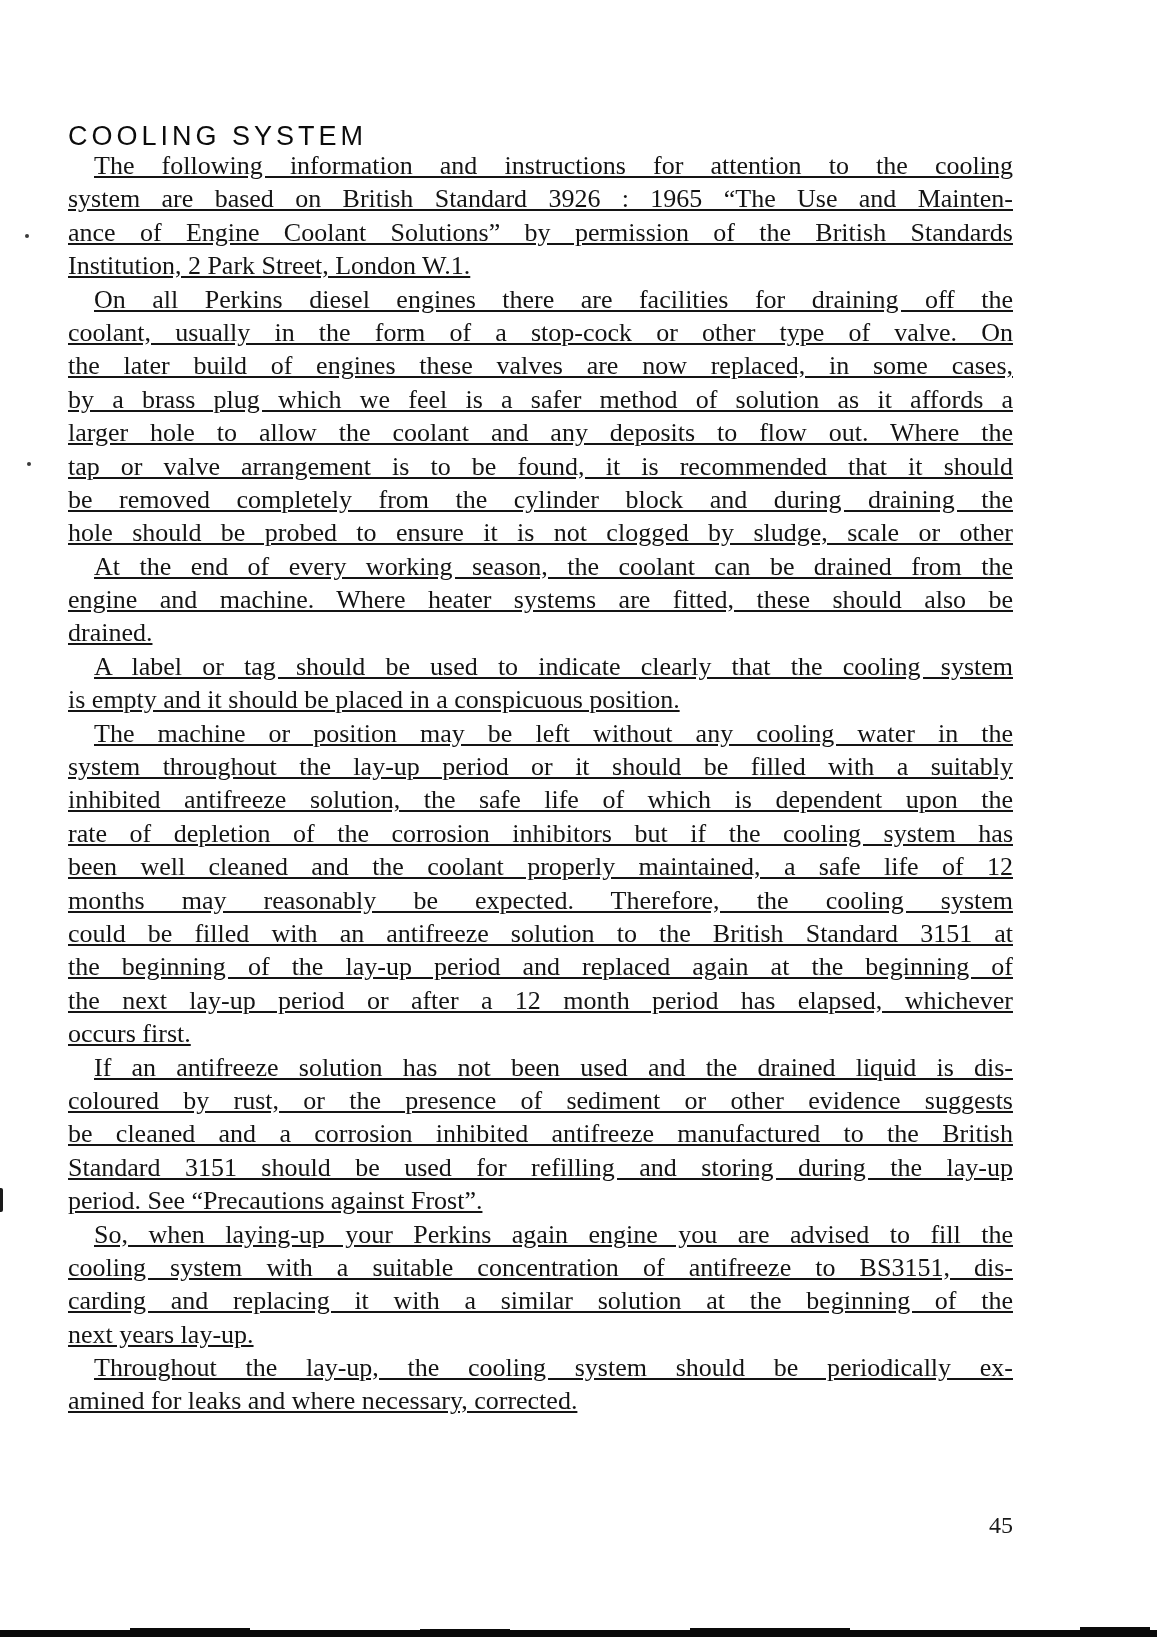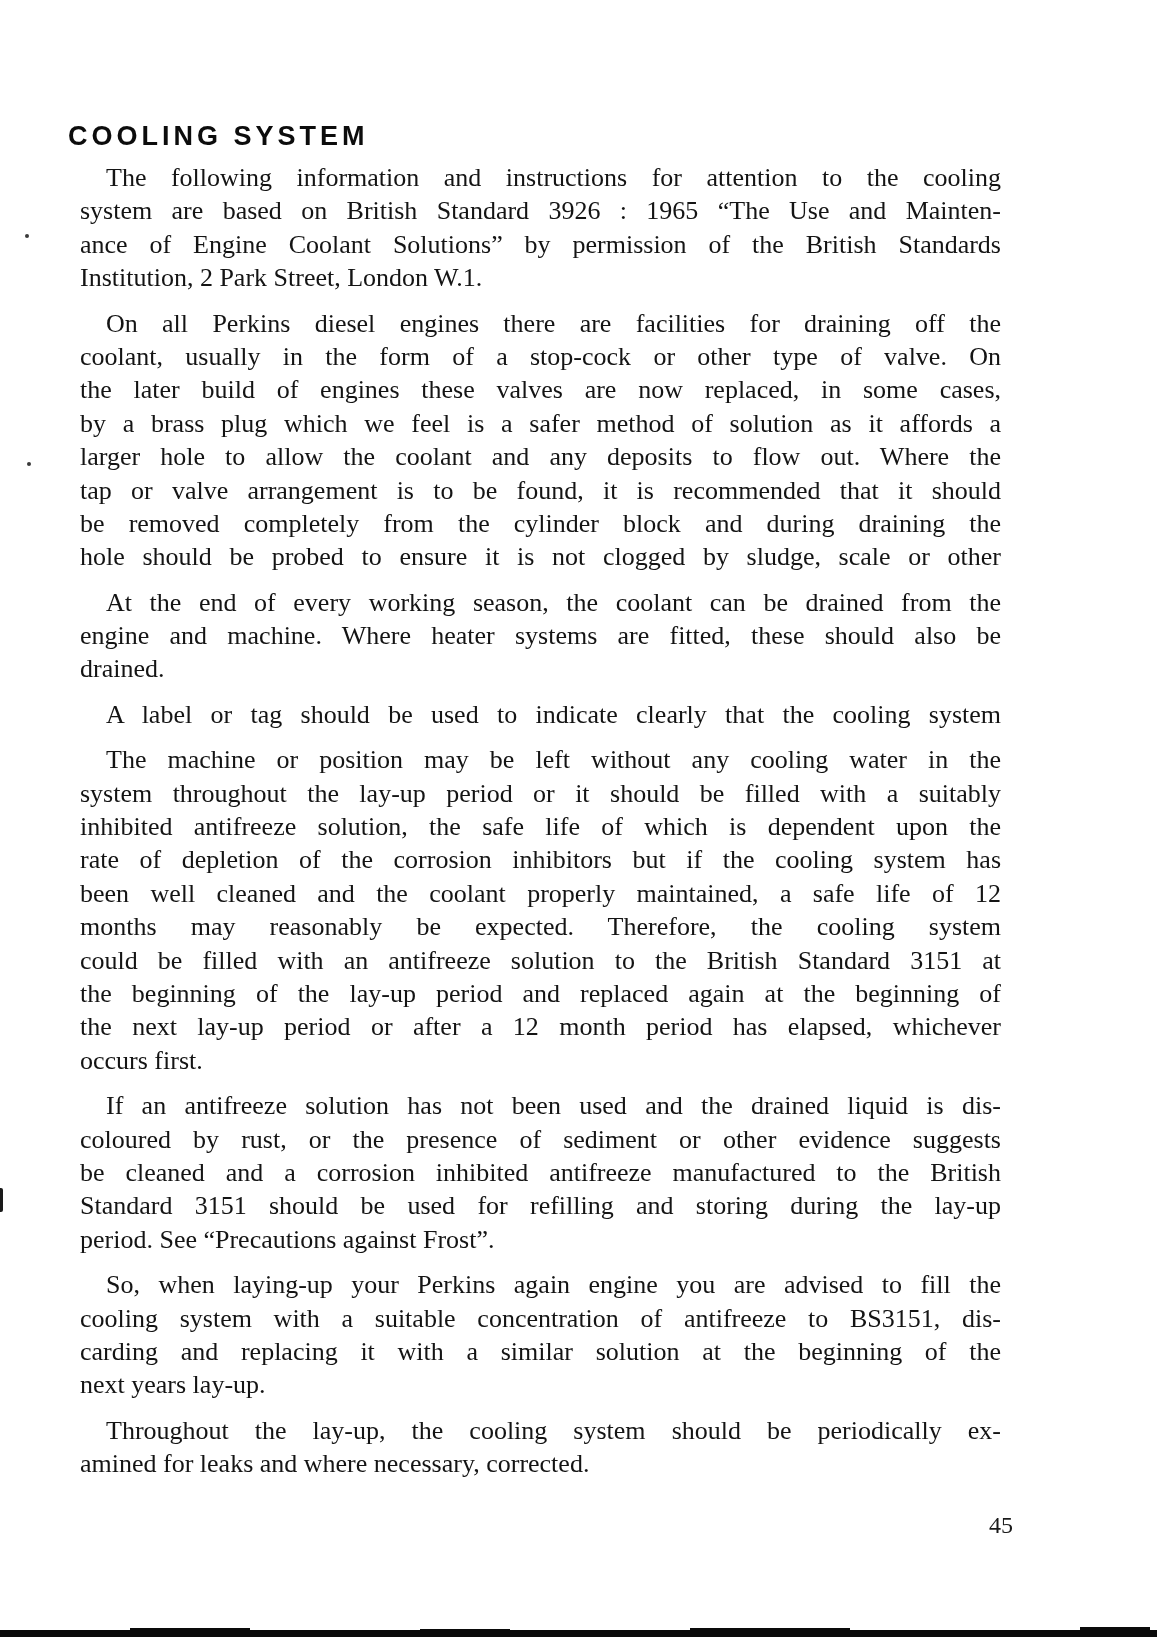--- a/index.html
+++ b/index.html
@@ -14,36 +14,36 @@
     background: #ffffff;
     overflow: hidden;
     font-family: "Liberation Serif", serif;
     color: #111111;
   }
   .heading {
     position: absolute;
     left: 68px;
     top: 103px;
     font-family: "Liberation Sans", sans-serif;
-    font-weight: bold;
+    font-weight: normal;
     font-size: 27px;
     letter-spacing: 4px;
     color: #0c0c0c;
     white-space: nowrap;
   }
   .body-text {
     position: absolute;
     left: 68px;
     top: 149px;
     width: 945px;
     font-size: 26px;
     line-height: 33.4px;
     color: #141414;
   }
-  .paragraph { margin: 12px; }
+  .paragraph { margin: 0; text-decoration: underline; }
   .line {
     text-align: justify;
     text-align-last: justify;
     white-space: normal;
     overflow: hidden;
     height: 33.4px;
   }
   .line.first { text-indent: 26px; }
   .line.last  { text-align-last: left; }
   .page-number {
@@ -114,20 +114,21 @@
         <div class="line">be removed completely from the cylinder block and during draining the</div>
         <div class="line">hole should be probed to ensure it is not clogged by sludge, scale or other</div>
       </div>
       <div class="paragraph">
         <div class="line first">At the end of every working season, the coolant can be drained from the</div>
         <div class="line">engine and machine. Where heater systems are fitted, these should also be</div>
         <div class="line last">drained.</div>
       </div>
       <div class="paragraph">
         <div class="line first">A label or tag should be used to indicate clearly that the cooling system</div>
+        <div class="line last">is empty and it should be placed in a conspicuous position.</div>
       </div>
       <div class="paragraph">
         <div class="line first">The machine or position may be left without any cooling water in the</div>
         <div class="line">system throughout the lay-up period or it should be filled with a suitably</div>
         <div class="line">inhibited antifreeze solution, the safe life of which is dependent upon the</div>
         <div class="line">rate of depletion of the corrosion inhibitors but if the cooling system has</div>
         <div class="line">been well cleaned and the coolant properly maintained, a safe life of 12</div>
         <div class="line">months may reasonably be expected.  Therefore, the cooling system</div>
         <div class="line">could be filled with an antifreeze solution to the British Standard 3151 at</div>
         <div class="line">the beginning of the lay-up period and replaced again at the beginning of</div>

